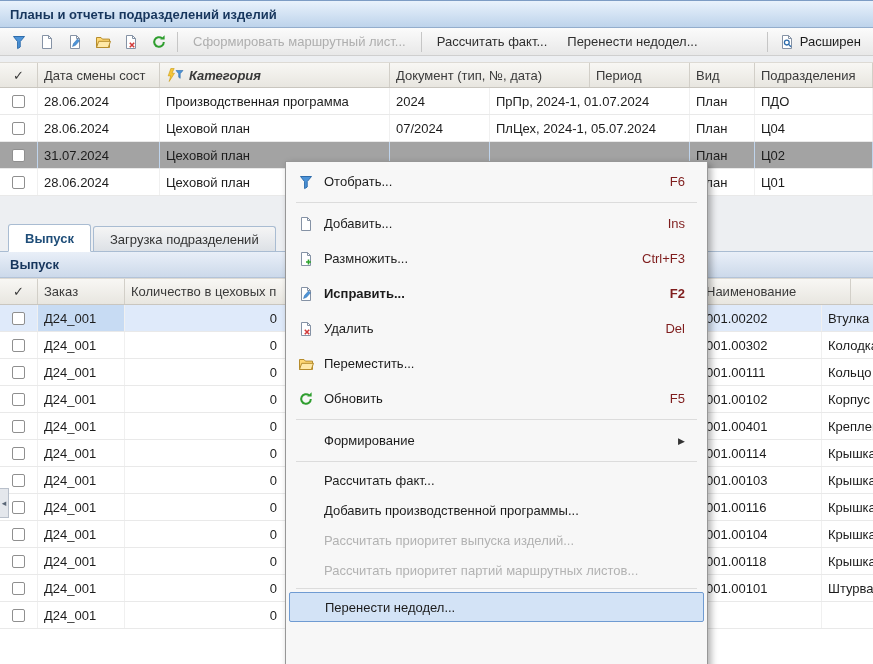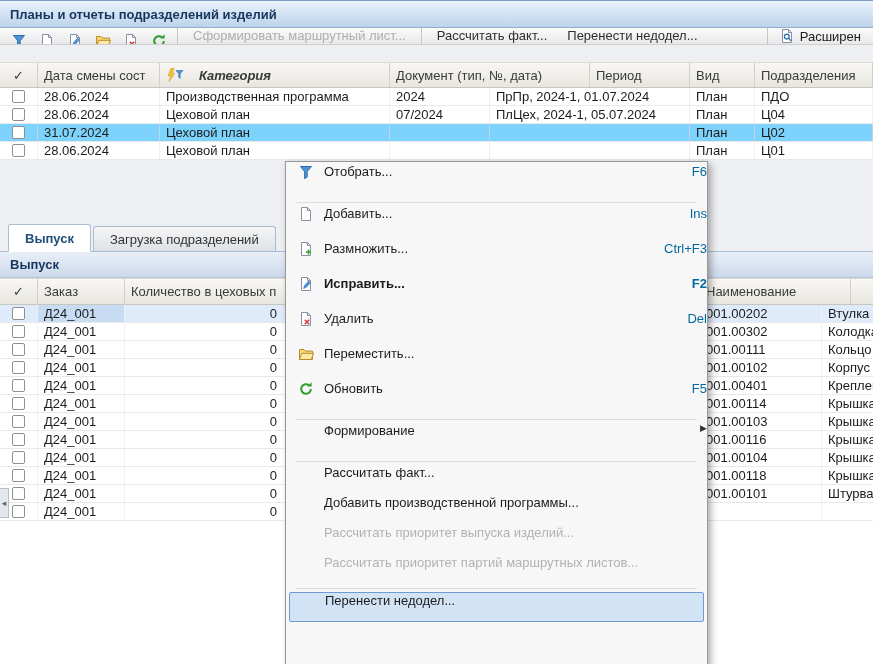--- a/index.html
+++ b/index.html
@@ -12,44 +12,44 @@
   
   .titlebar {
     position:absolute; top:0; left:0; right:0; height:28px;
     background:linear-gradient(#e9f2fc,#bdd3eb);
     border-top:1px solid #7d9cc4; border-bottom:1px solid #93adcc;
     display:flex; align-items:center; padding-left:10px;
     font-weight:bold; color:#17365d;
   }
   
   .toolbar {
-    position:absolute; top:28px; left:0; right:0; height:17px;
+    position:absolute; top:28px; left:0; right:0; height:28px;
     background:linear-gradient(#fbfbfb,#e8e8e8); border-bottom:1px solid #cfcfcf;
-    display:flex; align-items:flex-start; padding:0 6px; white-space:nowrap; overflow:hidden;
+    display:flex; align-items:center; padding:0 6px; white-space:nowrap; overflow:hidden;
   }
   .tbtn { width:26px; height:26px; display:flex; align-items:center; justify-content:center; border-radius:3px; flex:none; }
   .tsep { width:1px; height:20px; background:#c6c6c6; margin:0 5px; flex:none; }
   .ttext { padding:0 10px; color:#2f2f2f; flex:none; }
   .ttext.disabled { color:#aeaeae; }
   .tbtn-labeled { display:flex; align-items:center; gap:5px; padding:0 6px; flex:none; }
   .push { margin-left:auto; }
   
   .thead { display:flex; background:linear-gradient(#f8f7f4,#e8e6e0); border-bottom:1px solid #c9c6bf; border-top:1px solid #dddad4; }
   .th { display:flex; align-items:center; padding:0 6px; border-right:1px solid #d2cfc8; overflow:hidden; white-space:nowrap; color:#3a3a3a; flex:none; }
-  .tr { display:flex; height:18px; background:#fff; border-bottom:1px solid #e9e9e9; }
+  .tr { display:flex; height:27px; background:#fff; border-bottom:1px solid #e9e9e9; }
   .td { display:flex; align-items:center; padding:0 6px; border-right:1px solid #f0f0f0; overflow:hidden; white-space:nowrap; flex:none; }
   .center { justify-content:center; }
   .num { justify-content:flex-end; padding-right:8px; }
   .cb { width:13px; height:13px; background:#fff; border:1px solid #8f8f8f; border-radius:2px; }
-  .cat-label { font-weight:bold; font-style:italic; margin-left:15px; }
+  .cat-label { font-weight:bold; font-style:italic; margin-left:5px; }
   
   .grid-top { position:absolute; top:62px; left:0; width:873px; }
   .grid-top .thead { height:26px; }
   .p0{width:38px}.p1{width:122px}.p2{width:230px}.p3{width:100px}.p4{width:200px}.p5{width:65px}.p6{width:118px}
-  .tr.selected { background:#7dd3fc;text-align:center; }
+  .tr.selected { background:#a3a3a3;text-align:center; }
   .tr.selected .td { border-right-color:#bfd4ec; }
   
   .tabs { position:absolute; top:224px; left:0; right:0; height:28px; display:flex; align-items:flex-end; padding-left:8px; border-bottom:1px solid #a9bcd2; }
   .tab { height:25px; display:flex; align-items:center; padding:0 16px; border:1px solid #a9bcd2; border-bottom:none;
          border-radius:3px 3px 0 0; margin-right:2px; background:linear-gradient(#f5f5f5,#dde1e6); color:#333; }
   .tab.active { background:#fff; color:#1f4e79; font-weight:bold; height:28px; margin-bottom:-1px; border-bottom:1px solid #fff; }
   
   .caption { position:absolute; top:252px; left:0; right:0; height:26px;
     background:linear-gradient(#e9eff8,#ccd9ea); border-bottom:1px solid #b3c3d8;
     display:flex; align-items:center; padding-left:10px; font-weight:bold; color:#17365d; }
@@ -59,26 +59,26 @@
   .o0{width:38px}.o1{width:87px}.o2{width:161px}.o3{width:414px}.o4{width:122px}.o5{width:151px}
   .tr.rowsel .td { background:#dfeafa; }
   .tr.rowsel .td.focus { background:#c7dbf3; }
   
   .collapse { position:absolute; left:0; top:488px; width:9px; height:30px; background:#e4e7ec;
     border:1px solid #b8bfca; border-left:none; display:flex; align-items:center; justify-content:center;
     font-size:9px; color:#5a6676; z-index:5; }
   
   .menu { position:absolute; left:285px; top:161px; width:423px; height:540px; background:#f7f7f7;
     border:1px solid #979797; box-shadow:3px 3px 7px rgba(0,0,0,.32); padding-top:2px; z-index:20; overflow:hidden; }
-  .mi { display:flex; align-items:flex-start; padding:0 0 0 10px; color:#1c1c1c; }
+  .mi { display:flex; align-items:center; padding:0 22px 0 10px; color:#1c1c1c; }
   .mi.tall { height:35px; }
   .mi.short { height:30px; padding-left:38px; }
   .mic { width:20px; margin-right:8px; display:flex; align-items:center; justify-content:center; flex:none; }
   .ml { flex:none; }
-  .ms { margin-left:auto; color:#0369a1; }
+  .ms { margin-left:auto; color:#7f1d1d; }
   .marrow { margin-left:auto; font-size:9px; color:#333; }
   .mi.bold { font-weight:bold; }
   .mi.disabled { color:#b2b2b2; }
   .mi.disabled .ms { color:#b2b2b2; }
   .mi.highlight { background:#d3e3f6; border:1px solid #6f9bd2; border-radius:2px; margin:0 3px; height:30px; padding-left:35px; }
   .msep { height:1px; background:#dcdcdc; margin:3px 10px; }
   svg { display:block; }
 </style>
 </head>
 <body>

